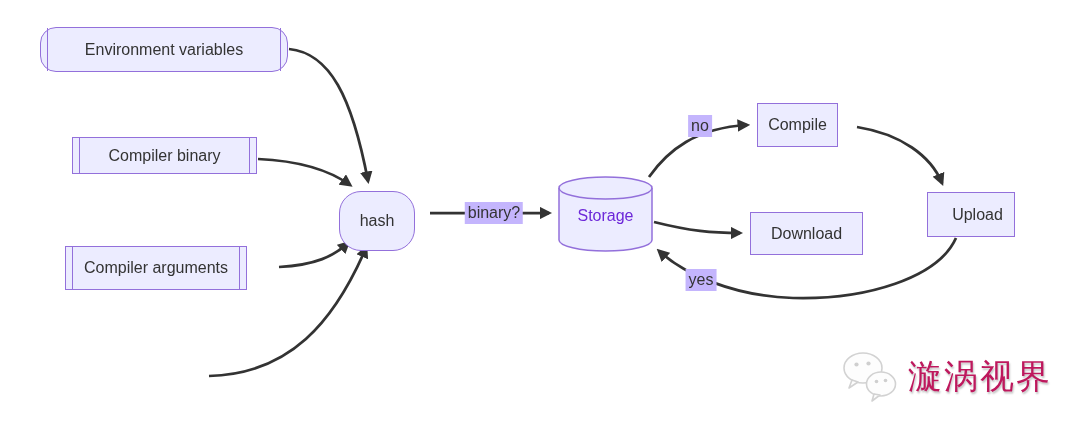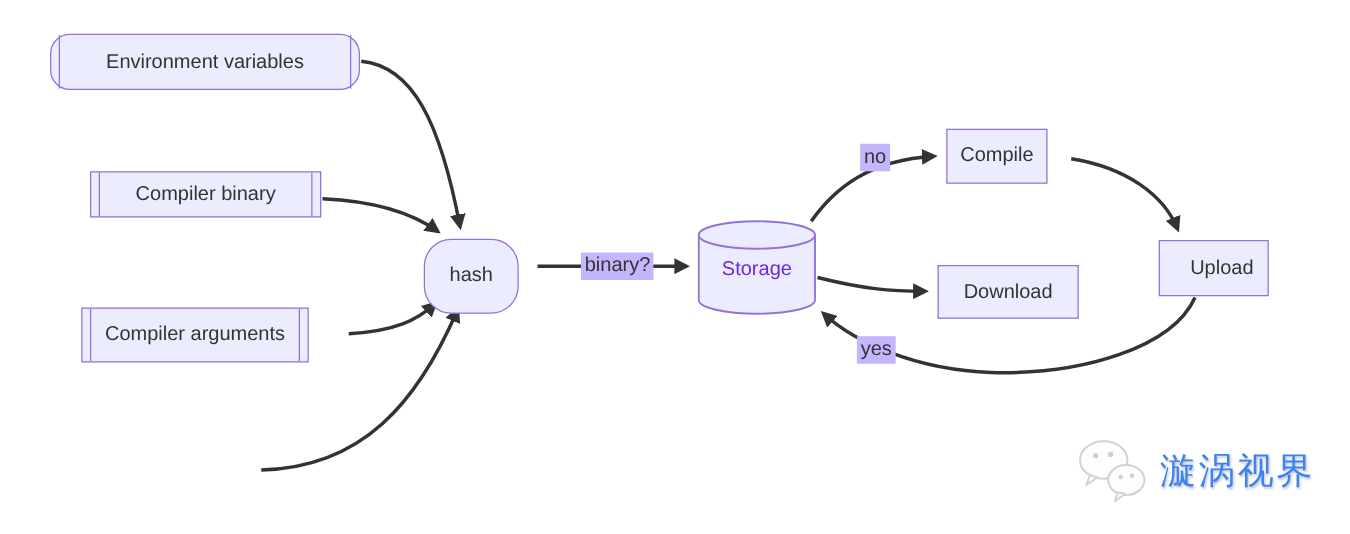--- a/index.html
+++ b/index.html
@@ -49,22 +49,22 @@
   }
   .lbl-exists { left:494px; top:213px; }
   .lbl-no     { left:700px; top:126px; }
   .lbl-yes    { left:701px; top:234px;margin-top:46px; }
 
   .watermark {
     position:absolute; right:28px; bottom:24px;
     display:flex; align-items:center; gap:8px;
   }
   .watermark-text {
-    font-size:29px; letter-spacing:2px; font-weight:400;
-    color:#3b82f6;
+    font-size:34px; letter-spacing:2px; font-weight:400;
+    color:#be185d;
     text-shadow:1px 2px 2px #c3c3c3, -1px -1px 1px #ffffff;
   }
 </style>
 </head>
 <body>
 
 <div class="canvas">
 
   <svg class="edge-layer" viewBox="0 0 1080 427" xmlns="http://www.w3.org/2000/svg">
     <defs>

